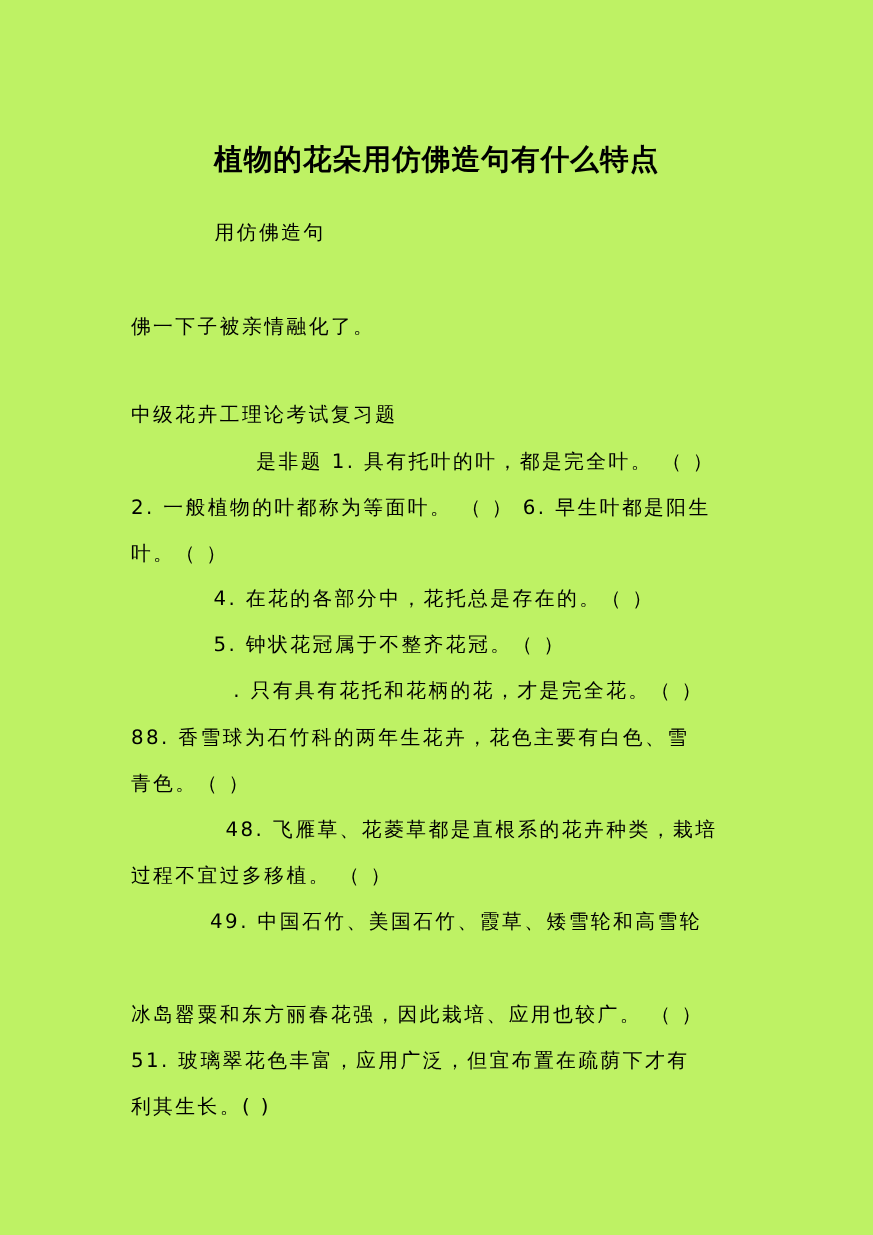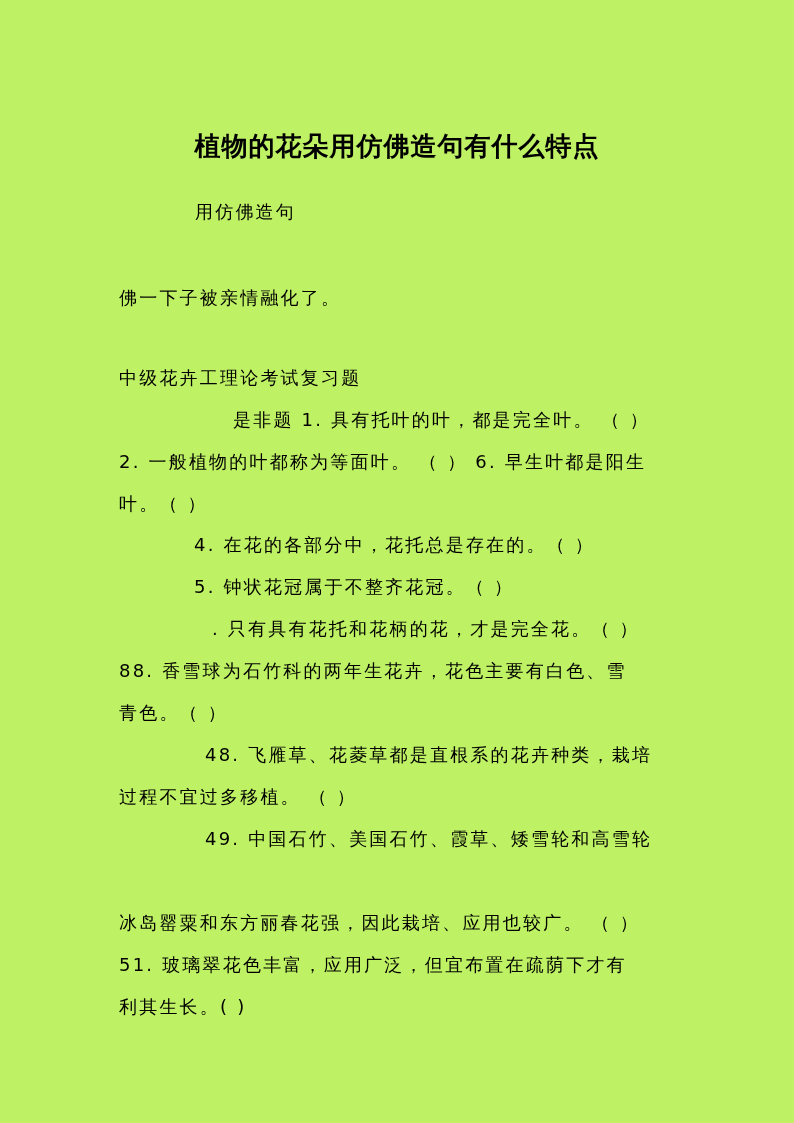--- a/index.html
+++ b/index.html
@@ -20,17 +20,17 @@
   <div class="line" style="left:233px; top:406px;">是非题  1. 具有托叶的叶，都是完全叶。 （ ）</div>
   <div class="line" style="left:119px; top:448px;">2. 一般植物的叶都称为等面叶。 （ ） 6. 早生叶都是阳生</div>
   <div class="line" style="left:119px; top:490px;">叶。（ ）</div>
   <div class="line" style="left:194px; top:531px;">4. 在花的各部分中，花托总是存在的。（ ）</div>
   <div class="line" style="left:194px; top:573px;">5. 钟状花冠属于不整齐花冠。（ ）</div>
   <div class="line" style="left:212px; top:615px;">. 只有具有花托和花柄的花，才是完全花。（  ）</div>
   <div class="line" style="left:119px; top:657px;">88. 香雪球为石竹科的两年生花卉，花色主要有白色、雪</div>
   <div class="line" style="left:119px; top:699px;">青色。（ ）</div>
   <div class="line" style="left:205px; top:741px;">48. 飞雁草、花菱草都是直根系的花卉种类，栽培</div>
   <div class="line" style="left:119px; top:783px;">过程不宜过多移植。  （ ）</div>
-  <div class="line" style="left:205px; top:825px;text-align:center;">49. 中国石竹、美国石竹、霞草、矮雪轮和高雪轮</div>
+  <div class="line" style="left:191px; top:825px;text-align:center;">49. 中国石竹、美国石竹、霞草、矮雪轮和高雪轮</div>
   <div class="line" style="left:119px; top:909px;">冰岛罂粟和东方丽春花强，因此栽培、应用也较广。  （  ）</div>
   <div class="line" style="left:119px; top:951px;">51. 玻璃翠花色丰富，应用广泛，但宜布置在疏荫下才有</div>
   <div class="line" style="left:119px; top:993px;">利其生长。( )</div>
 </div>
 
 </body></html>

